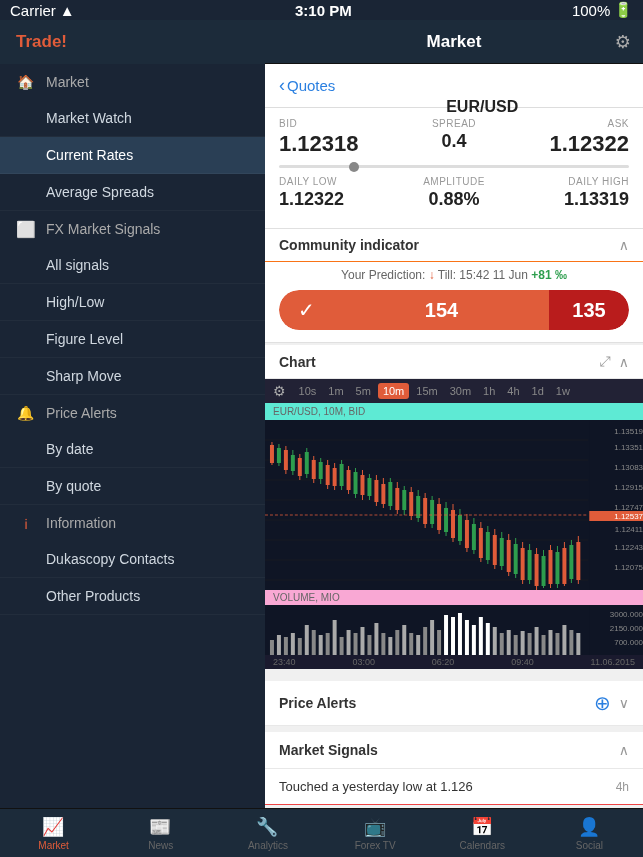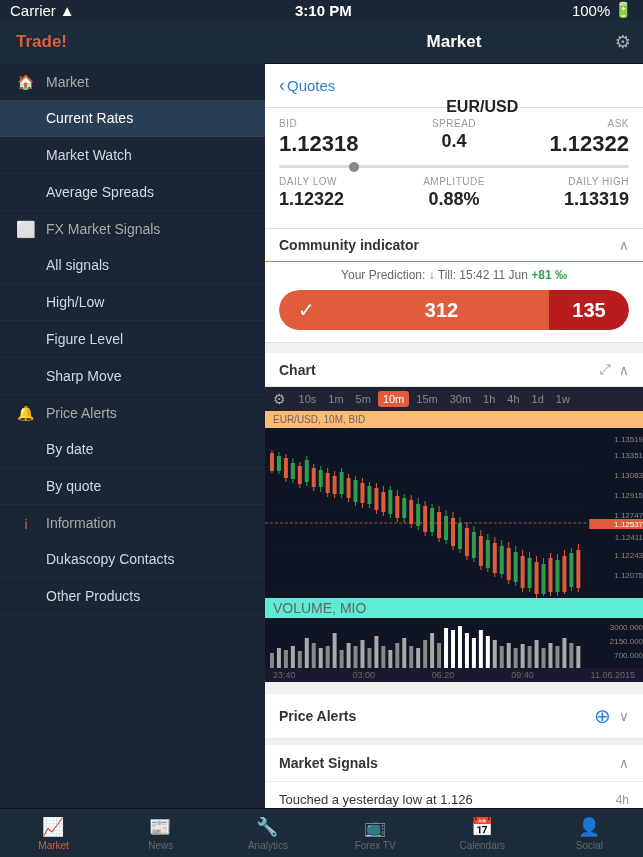--- a/index.html
+++ b/index.html
@@ -325,36 +325,36 @@
     .chart-area {
       background: #0f1525;
       height: 170px;
       position: relative;
       overflow: hidden;
     }
     .chart-label {
       font-size: 10px;
       color: #666;
       padding: 3px 8px;
-      background: #fdba74;
+      background: #5eead4;
     }
 
     
     .chart-svg { width: 100%; height: 100%; }
 
     .volume-area {
       background: #0f1525;
       height: 50px;
       position: relative;
     }
     .volume-label {
-      font-size: 14px;
+      font-size: 10px;
       color: #666;
       padding: 2px 8px;
-      background: #5eead4;
+      background: #f9a8d4;
     }
     .x-axis {
       display: flex;
       justify-content: space-between;
       padding: 2px 8px;
       background: #1a1a2e;
     }
     .x-label { font-size: 9px; color: #666; }
 
     
@@ -438,25 +438,25 @@
 </div>
 
 <div class="main-layout">
 
   <div class="sidebar">
 
     <div class="sidebar-section-header">
       <div class="sidebar-section-icon">🏠</div>
       <span class="sidebar-section-label">Market</span>
     </div>
+    <div class="sidebar-item">
+      <span class="sidebar-item-label">Market Watch</span>
+    </div>
     <div class="sidebar-item active">
       <span class="sidebar-item-label">Current Rates</span>
-    </div>
-    <div class="sidebar-item">
-      <span class="sidebar-item-label">Market Watch</span>
     </div>
     <div class="sidebar-item">
       <span class="sidebar-item-label">Average Spreads</span>
     </div>
 
     <div class="sidebar-section-header">
       <div class="sidebar-section-icon" style="color:#5bc8e0; font-size:16px;">⬜</div>
       <span class="sidebar-section-label">FX Market Signals</span>
     </div>
     <div class="sidebar-item">
@@ -545,26 +545,26 @@
       <span class="section-chevron">∧</span>
     </div>
     <div class="community-body">
       <div class="prediction-text">
         <span>Your Prediction: <span class="arrow">↓</span> Till: 15:42 11 Jun </span><span class="green">+81 ‰</span>
       </div>
       <div class="vote-bar">
         <div class="vote-sell">
           <span style="color:#fff;font-size:20px;">✓</span>
         </div>
-        <div class="vote-sell-count">312</div>
+        <div class="vote-sell-count">154</div>
         <div class="vote-buy-count">135</div>
       </div>
     </div>
 
-    <div class="chart-section-header" style="margin-top:10px;">
+    <div class="chart-section-header" style="margin-top:2px;">
       <span class="section-title">Chart</span>
       <div class="chart-icons">
         <span class="chart-icon">⤢</span>
         <span class="chart-icon">∧</span>
       </div>
     </div>
     <div class="chart-body">
       <div class="chart-toolbar">
         <span class="chart-gear">⚙</span>
         <span class="timeframe-btn">10s</span>

